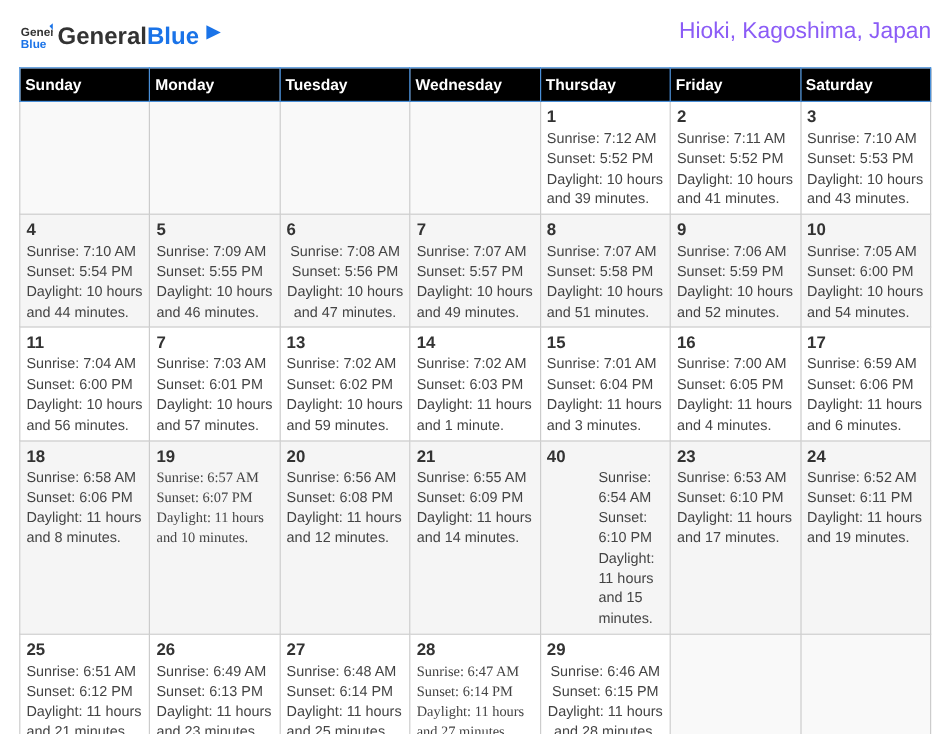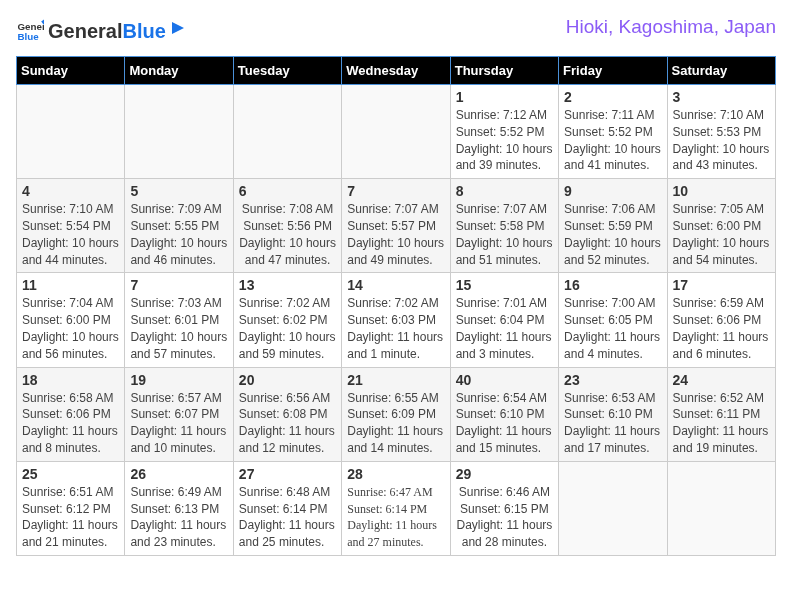--- a/index.html
+++ b/index.html
@@ -250,42 +250,42 @@
       <tr>
         <td>
           <span class="day-number">18</span>
           <div class="cell-info" style="white-space: pre-line;">Sunrise: 6:58 AM
 Sunset: 6:06 PM
 Daylight: 11 hours
 and 8 minutes.</div>
         </td>
         <td>
           <span class="day-number">19</span>
-          <div class="cell-info" style="white-space: pre-line;">Sunrise: 6:57 AM
+          <div class="cell-info" style="white-space: pre-line; font-family: Liberation Serif, serif;">Sunrise: 6:57 AM
 Sunset: 6:07 PM
 Daylight: 11 hours
 and 10 minutes.</div>
         </td>
         <td>
           <span class="day-number">20</span>
           <div class="cell-info" style="white-space: pre-line;">Sunrise: 6:56 AM
 Sunset: 6:08 PM
 Daylight: 11 hours
 and 12 minutes.</div>
         </td>
         <td>
           <span class="day-number">21</span>
           <div class="cell-info" style="white-space: pre-line;">Sunrise: 6:55 AM
 Sunset: 6:09 PM
 Daylight: 11 hours
 and 14 minutes.</div>
         </td>
         <td>
           <span class="day-number">40</span>
-          <div class="cell-info" style="white-space: pre-line;">Sunrise: 6:54 AM
+          <div class="cell-info" style="white-space: pre-line; margin-left: 43px;">Sunrise: 6:54 AM
 Sunset: 6:10 PM
 Daylight: 11 hours
 and 15 minutes.</div>
         </td>
         <td>
           <span class="day-number">23</span>
           <div class="cell-info" style="white-space: pre-line;">Sunrise: 6:53 AM
 Sunset: 6:10 PM
 Daylight: 11 hours
 and 17 minutes.</div>

